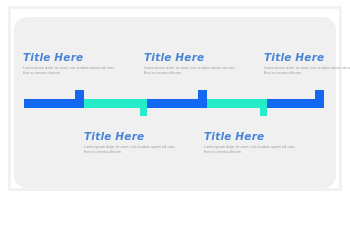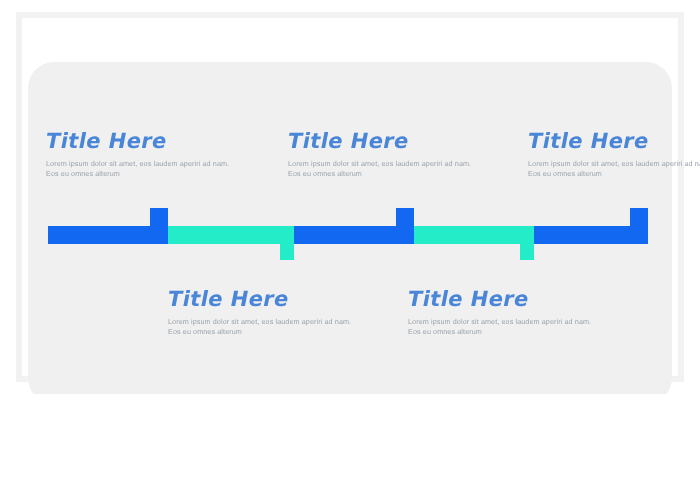--- a/index.html
+++ b/index.html
@@ -28,21 +28,21 @@
     position: absolute;
     left: 11px;
     top: 9px;
     width: 328px;
     height: 179px;
     background: #ffffff;
   }
   #canvas {
     position: absolute;
     left: 14px;
-    top: 31px;
+    top: 17px;
     width: 322px;
     height: 171px;
     background: #f0f0f0;
     border-radius: 13px;
   }
 
   
   .block {
     position: absolute;
     width: 92px;

